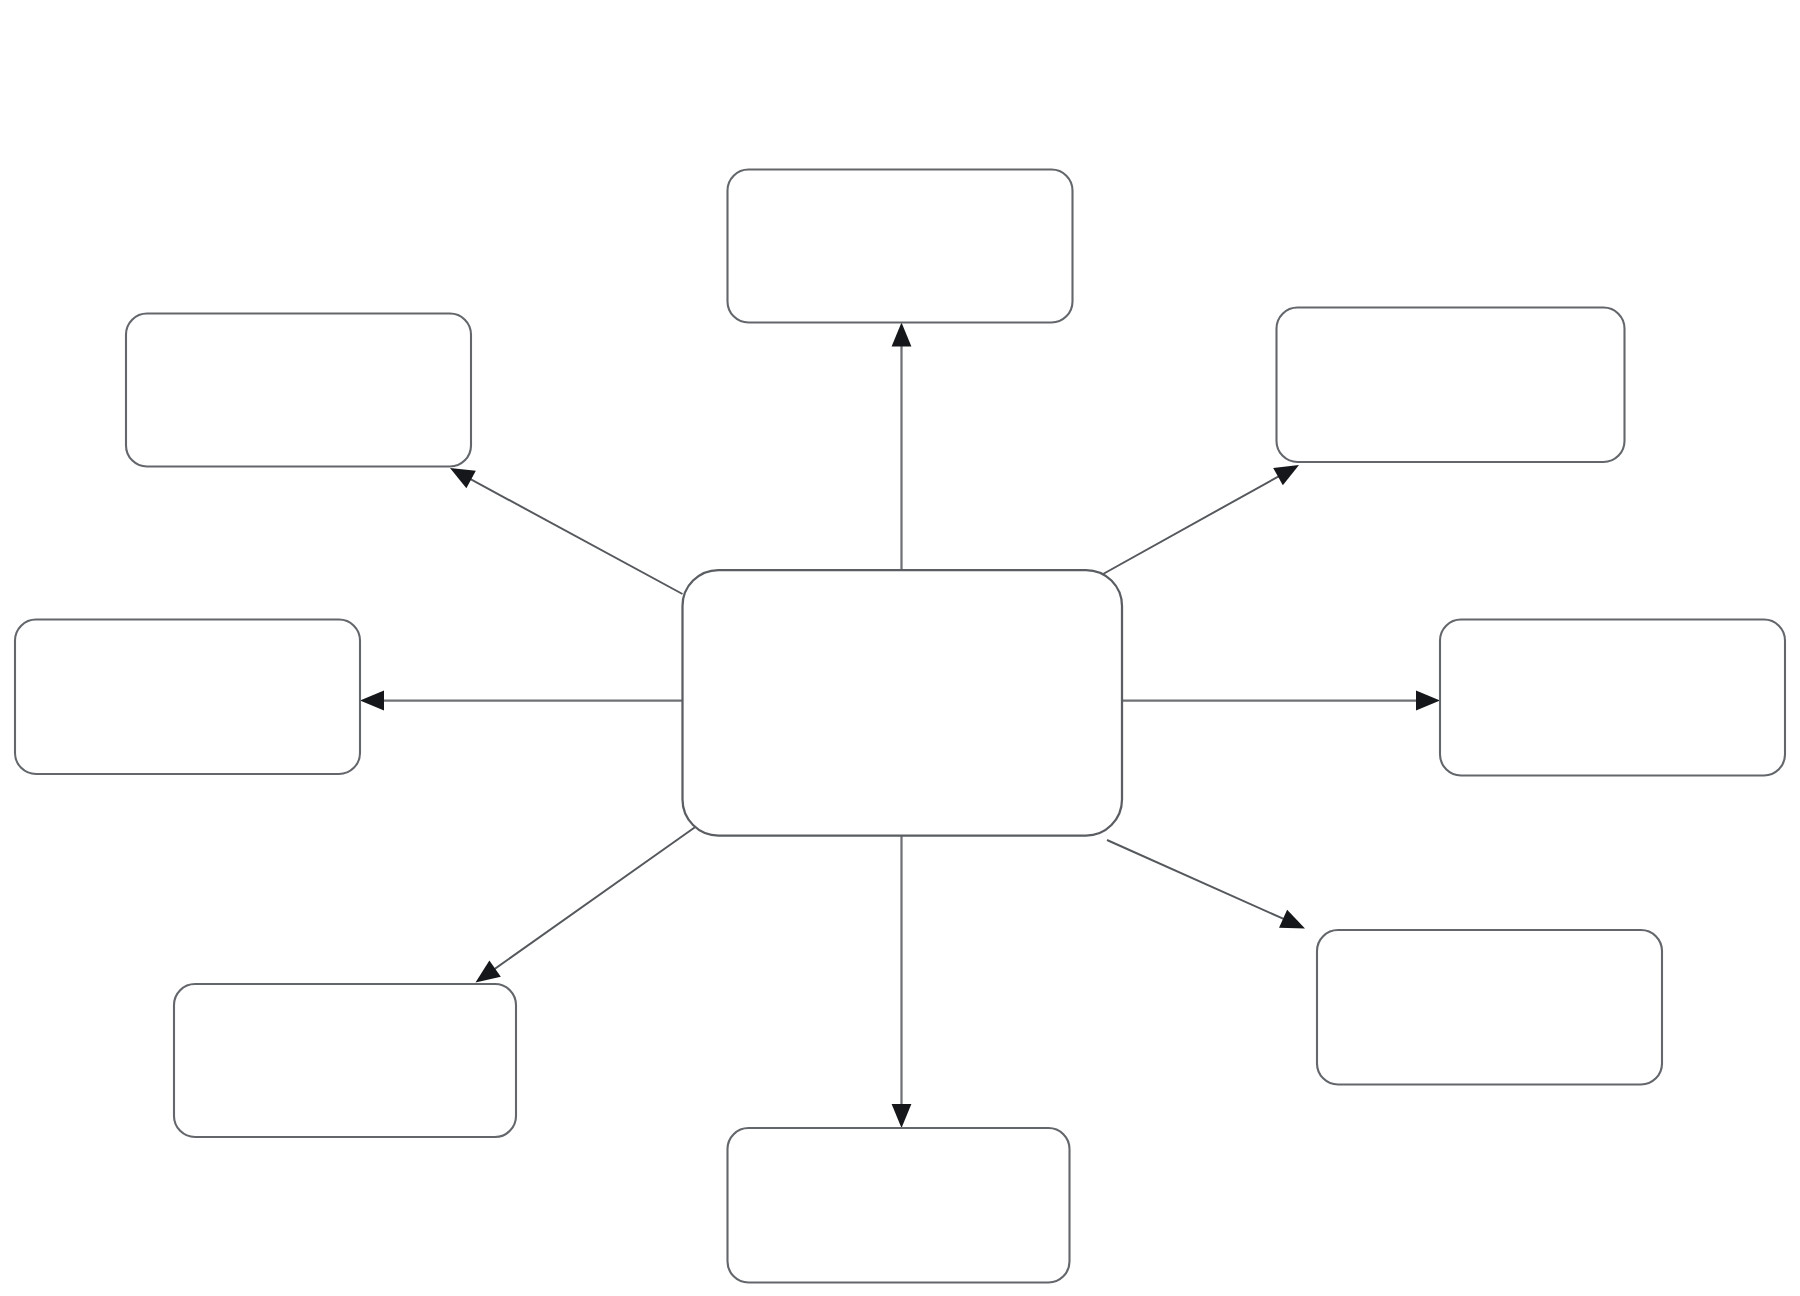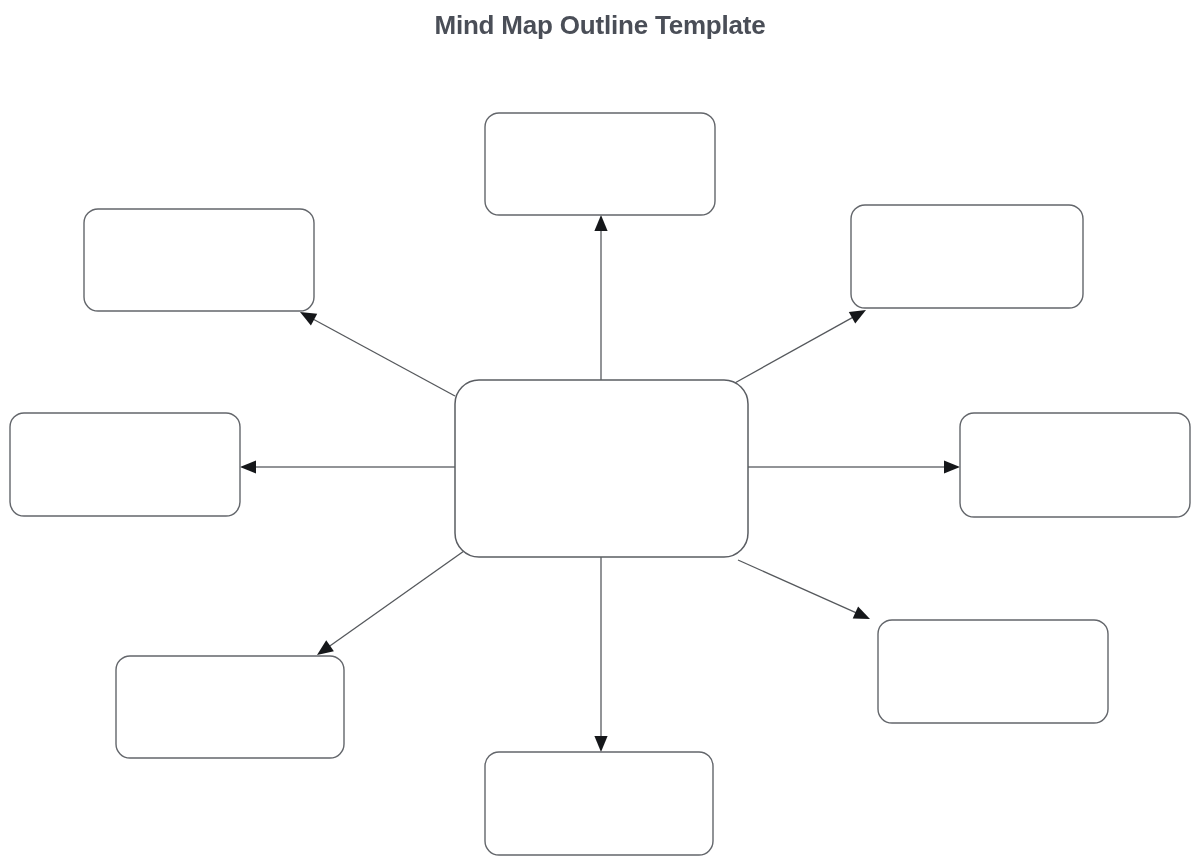--- a/index.html
+++ b/index.html
@@ -66,21 +66,20 @@
     dominant-baseline: middle;
     text-anchor: middle;
     user-select: none;
   }
 </style>
 </head>
 <body>
 
 <div id="page">
 
-  <div id="title">Mind Map Outline Template</div>
 
   <svg id="canvas" viewBox="0 0 1200 864">
     <g id="connector-layer">
         <g>
           <line x1="601" y1="380" x2="601" y2="228.12" class="connector"></line>
           <polygon points="601,215 607.6,231 594.4,231" class="arrowhead"></polygon>
         </g>
         <g>
           <line x1="455" y1="396" x2="311.53501175776296" y2="318.2512321784006" class="connector diag"></line>
           <polygon points="300,312 317.21176223335755,313.8207802784431 310.92241278557646,325.4261274737534" class="arrowhead"></polygon>

